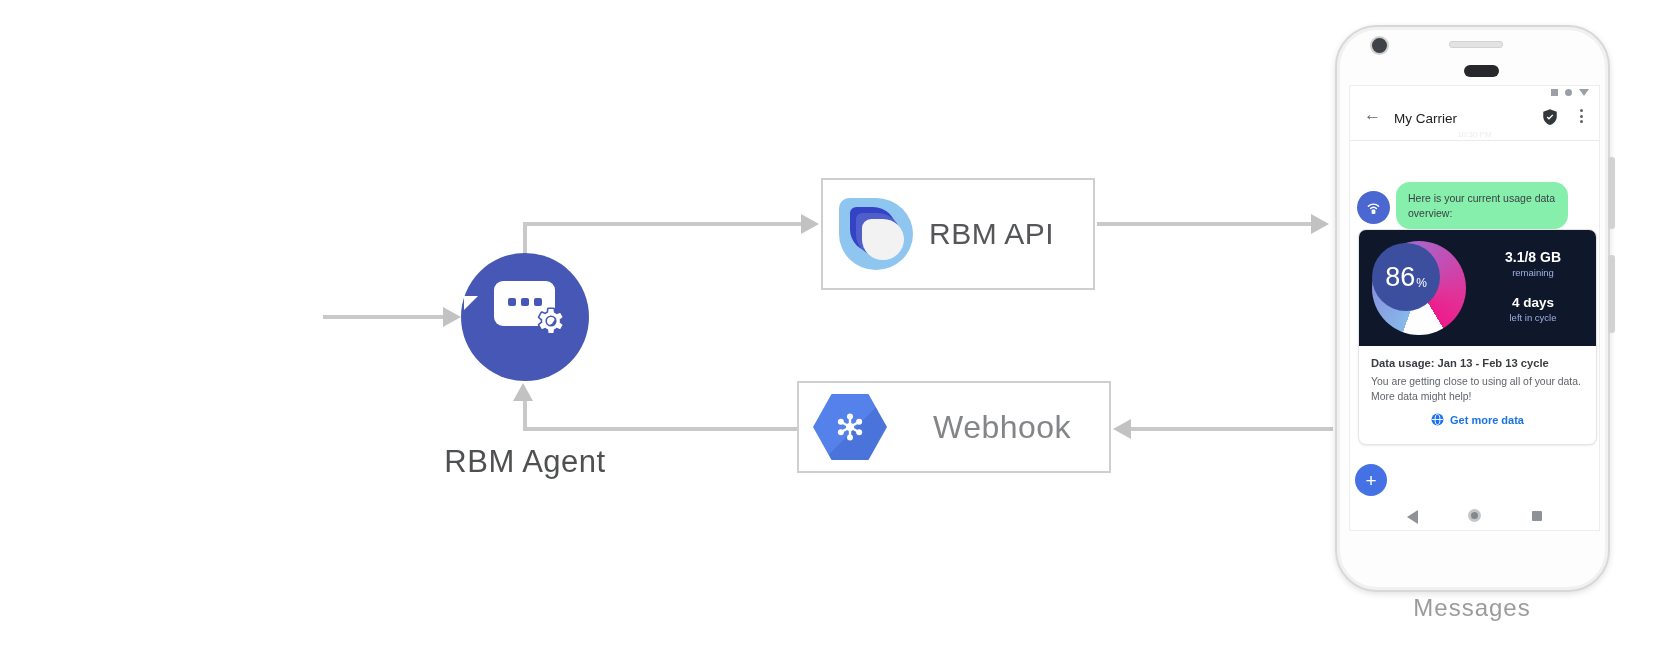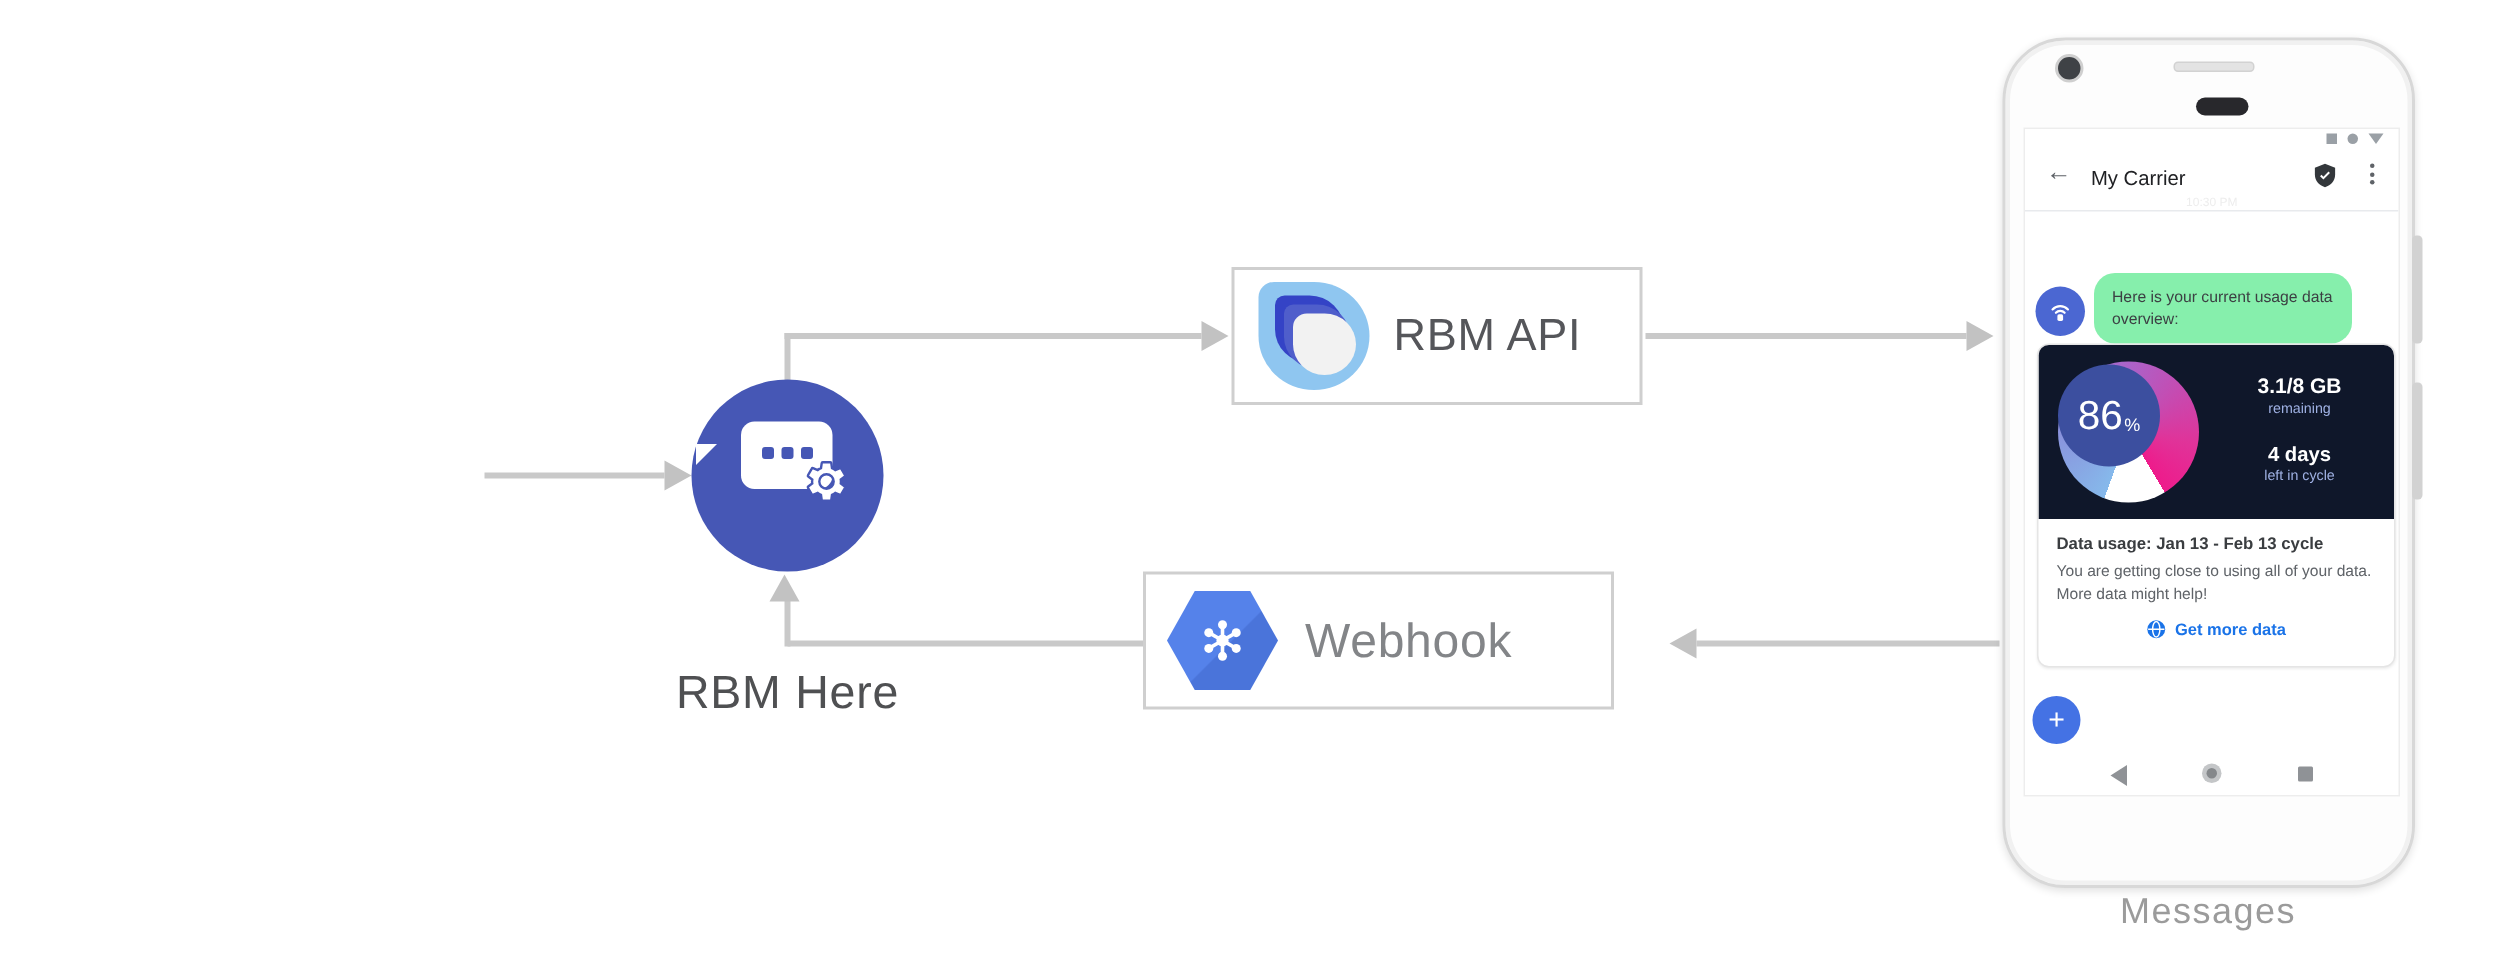--- a/index.html
+++ b/index.html
@@ -138,33 +138,33 @@
           <div></div>
         </div>
     </div>
     <div class="agent-tail"></div>
     <div class="agent-gear">
       <svg viewBox="0 0 24 24" width="32" height="32">
         <path fill="#ffffff" stroke="#4657b5" stroke-width="1.2" fill-rule="evenodd" d="M19.14 12.94c.04-.3.06-.61.06-.94 0-.32-.02-.64-.07-.94l2.03-1.58c.18-.14.23-.41.12-.61l-1.92-3.32c-.12-.22-.37-.29-.59-.22l-2.39.96c-.5-.38-1.03-.7-1.62-.94L14.4 2.81c-.04-.24-.24-.41-.48-.41h-3.84c-.24 0-.43.17-.47.41l-.36 2.54c-.59.24-1.13.57-1.62.94l-2.39-.96c-.22-.08-.47 0-.59.22L2.74 8.87c-.12.21-.08.47.12.61l2.03 1.58c-.05.3-.09.63-.09.94s.02.64.07.94l-2.03 1.58c-.18.14-.23.41-.12.61l1.92 3.32c.12.22.37.29.59.22l2.39-.96c.5.38 1.03.7 1.62.94l.36 2.54c.05.24.24.41.48.41h3.84c.24 0 .44-.17.47-.41l.36-2.54c.59-.24 1.13-.56 1.62-.94l2.39.96c.22.08.47 0 .59-.22l1.92-3.32c.12-.22.07-.47-.12-.61l-2.01-1.58zM12 15.6c-1.98 0-3.6-1.62-3.6-3.6s1.62-3.6 3.6-3.6 3.6 1.62 3.6 3.6-1.62 3.6-3.6 3.6z"></path>
       </svg>
     </div>
   </div>
-  <div class="free-label" style="left:405px;top:444px;width:240px;font-size:31px;color:#4f5052;">RBM Here</div>
-
-  <div class="node-box" style="left:821px;top:178px;width:274px;height:92px;">
+  <div class="free-label" style="left:405px;top:444px;width:240px;font-size:31px;color:#4f5052;">RBM Agent</div>
+
+  <div class="node-box" style="left:821px;top:178px;width:274px;height:112px;">
     <div style="margin-left:16px;" class="rbm-logo">
       <div class="rbm-l1"></div>
         <div class="rbm-l2"></div>
         <div class="rbm-l3"></div>
         <div class="rbm-l4"></div>
     </div>
     <div class="node-label" style="font-size:30px;margin-left:16px;color:#55565a;">RBM API</div>
   </div>
 
-  <div class="node-box" style="left:762px;top:381px;width:314px;height:92px;">
+  <div class="node-box" style="left:797px;top:381px;width:314px;height:92px;gap:28px;">
     <div style="margin-left:14px;" class="hexagon">
       <svg viewBox="0 0 24 24" width="36" height="36">
         <g stroke="#ffffff" stroke-width="1.6">
           <line x1="12" y1="12" x2="12" y2="5"></line>
             <line x1="12" y1="12" x2="18.1" y2="8.5"></line>
           <line x1="12" y1="12" x2="18.1" y2="15.5"></line>
             <line x1="12" y1="12" x2="12" y2="19"></line>
           <line x1="12" y1="12" x2="5.9" y2="15.5"></line>
             <line x1="12" y1="12" x2="5.9" y2="8.5"></line>
         </g>

